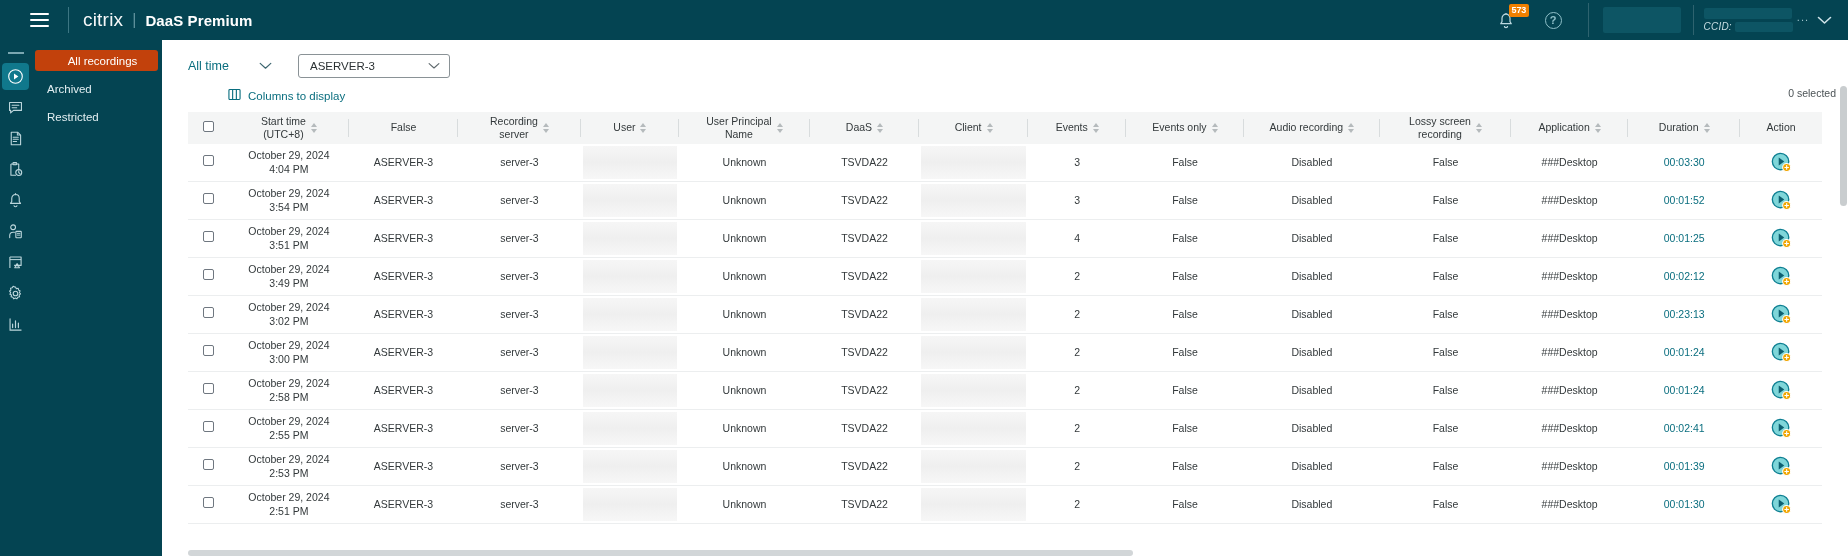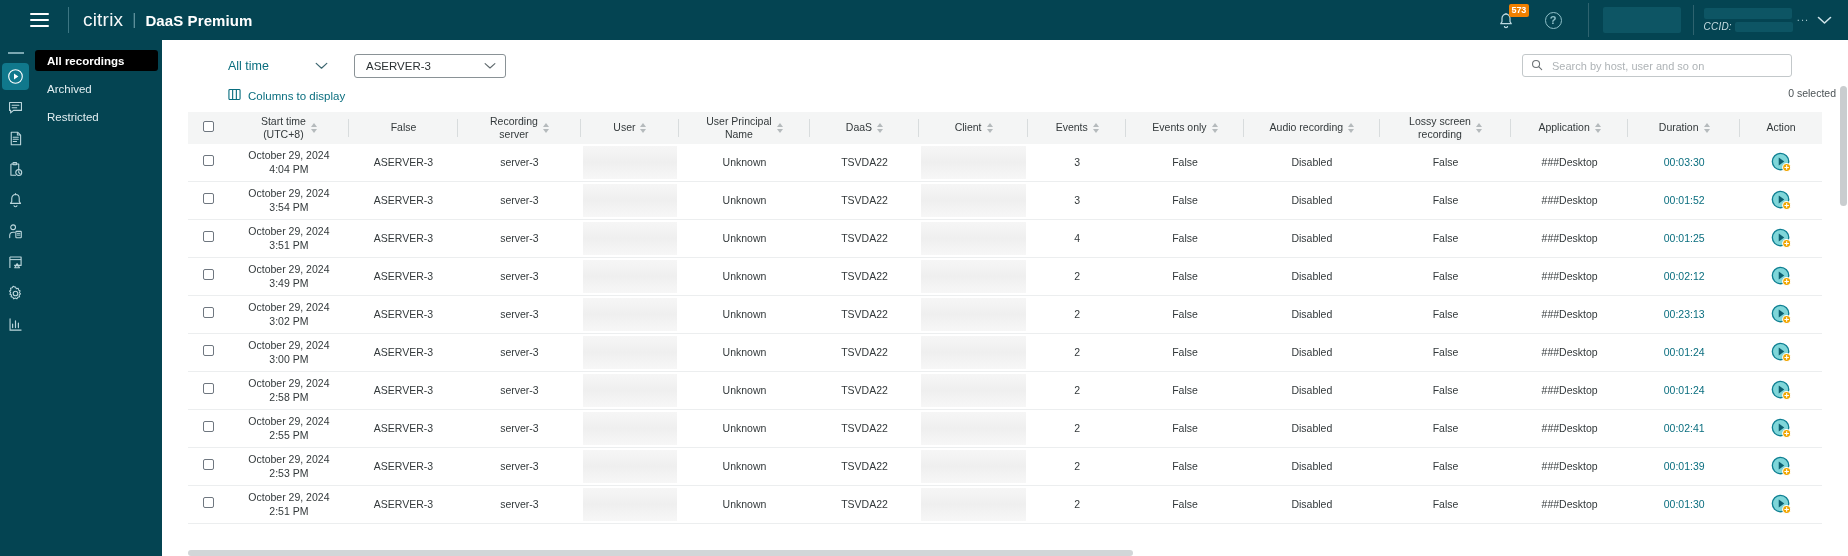--- a/index.html
+++ b/index.html
@@ -92,37 +92,37 @@
     width: 131px; min-width: 131px;
     background: #044452;
     padding-top: 10px;
     position: relative; z-index: 20;
   }
   .subnav-item {
     height: 21px; display: flex; align-items: center;
     padding-left: 12px; margin: 0 4px 7px 4px;
     color: #e3eff2; font-size: 11.5px; border-radius: 3px; cursor: pointer;
   }
-  .subnav-item.active { background: #000000; color: #ffffff; font-weight: 700; }
+  .subnav-item.active { background: #c2410c; color: #ffffff; font-weight: 400; justify-content: center; }
 
   
   .main {
     flex: 1; min-width: 0; background: #ffffff;
     display: flex; flex-direction: column;
     position: relative; overflow: hidden;
   }
 
   .filterbar {
     display: flex; align-items: center;
     padding: 14px 0 0 26px; gap: 0;
     position: relative;
   }
   .alltime {
     color: #0a6e7f; font-size: 12.5px; cursor: pointer;
-    display: flex; align-items: center; gap: 16px; margin-left: 40px;
+    display: flex; align-items: center; gap: 0;
   }
   .alltime-label { margin-right: 30px; }
   .chev { display: inline-block; }
   .server-select {
     width: 152px; height: 24px;
     border: 1px solid #8a9296; border-radius: 3px;
     display: flex; align-items: center; justify-content: space-between;
     padding: 0 9px 0 11px; margin-left: 26px;
     font-size: 11.5px; color: #2b3133; cursor: pointer; background: #fff;
   }
@@ -367,29 +367,20 @@
 
         <div class="server-select">
           <span>ASERVER-3</span>
           <span>
             <svg width="12" height="8" viewBox="0 0 13 8" fill="none">
               <path d="M1.2 1.4L6.5 6.2 11.8 1.4" stroke="#5e686c" stroke-width="1.2" stroke-linecap="round" stroke-linejoin="round"></path>
             </svg>
           </span>
         </div>
 
-        <div class="search-box">
-          <span>
-            <svg width="12" height="12" viewBox="0 0 14 14" fill="none">
-              <circle cx="5.9" cy="5.9" r="4.1" stroke="#6b7174" stroke-width="1.25"></circle>
-              <path d="M9.2 9.2l3.3 3.3" stroke="#6b7174" stroke-width="1.25" stroke-linecap="round"></path>
-            </svg>
-          </span>
-          <span class="search-ph">Search by host, user and so on</span>
-        </div>
       </div>
 
       <div class="toolrow">
         <div class="cols-btn">
           <span>
             <svg width="13" height="13" viewBox="0 0 14 14" fill="none">
               <rect x="1" y="1.6" width="12" height="10.8" rx="1" stroke="#0a6e7f" stroke-width="1.2"></rect>
               <path d="M5 1.8v10.4M9 1.8v10.4" stroke="#0a6e7f" stroke-width="1.2"></path>
             </svg>
           </span>

